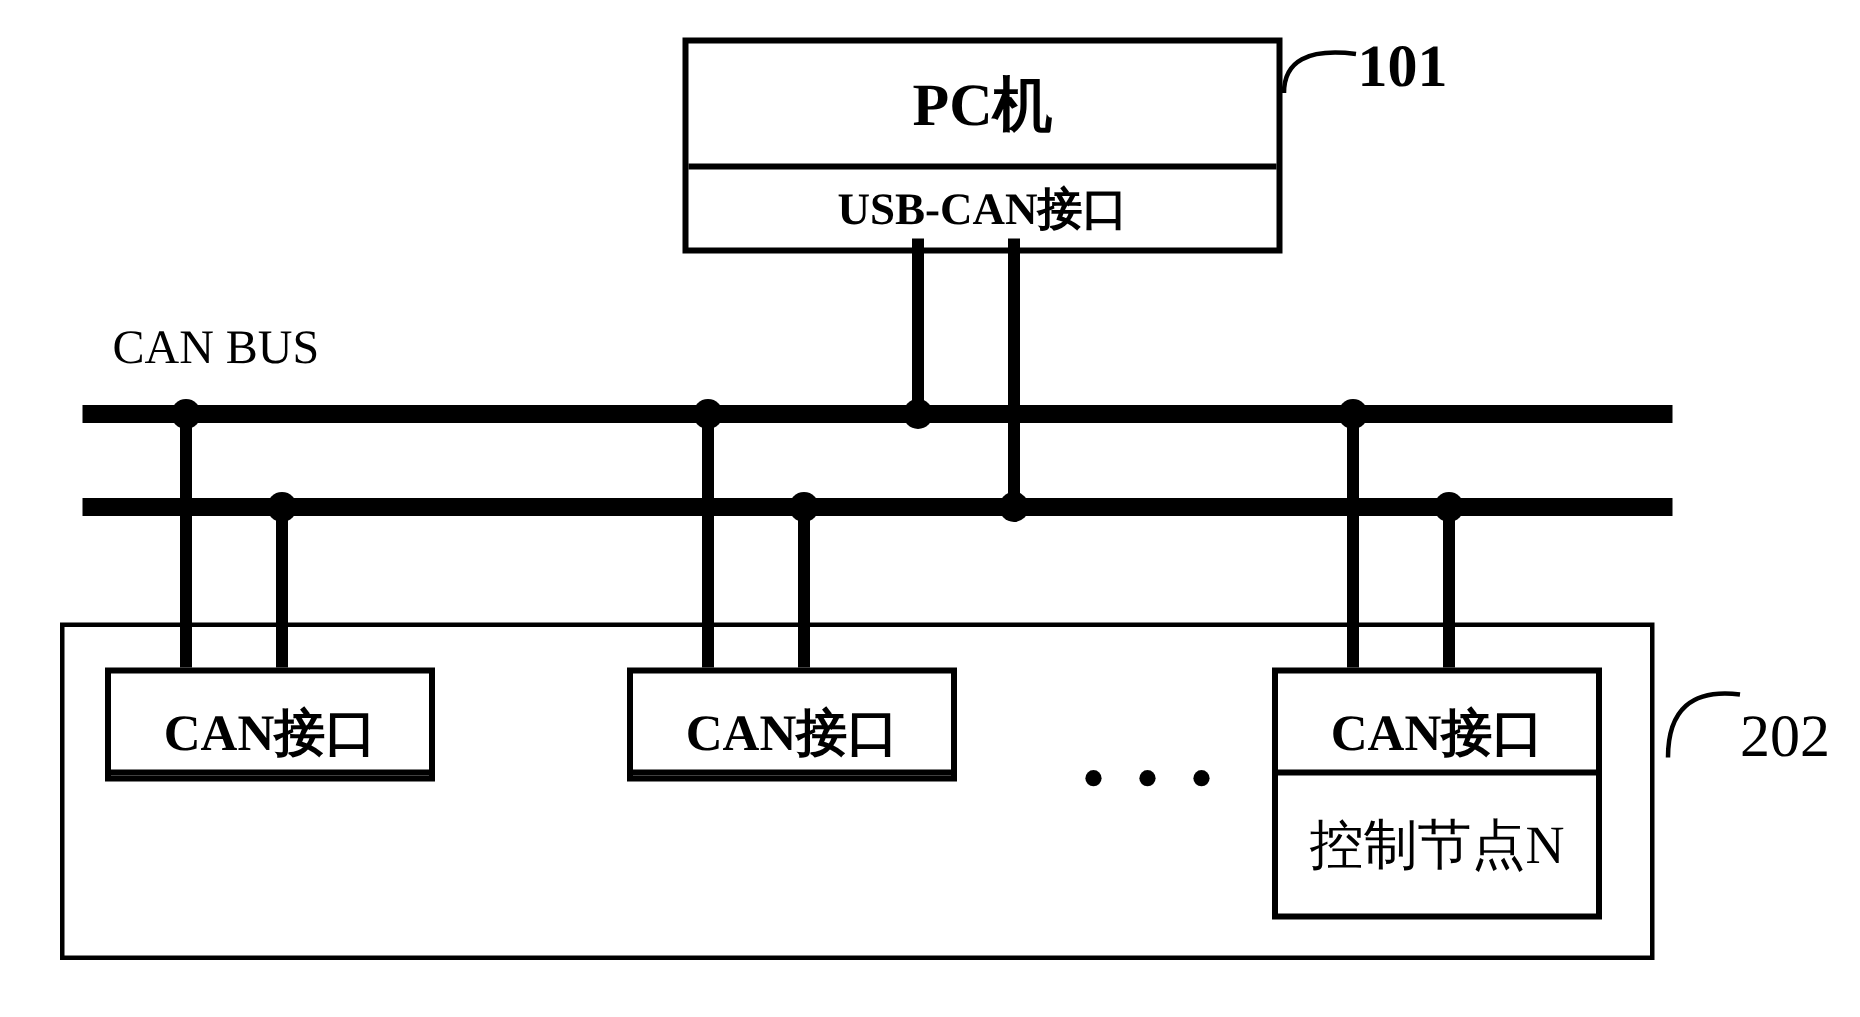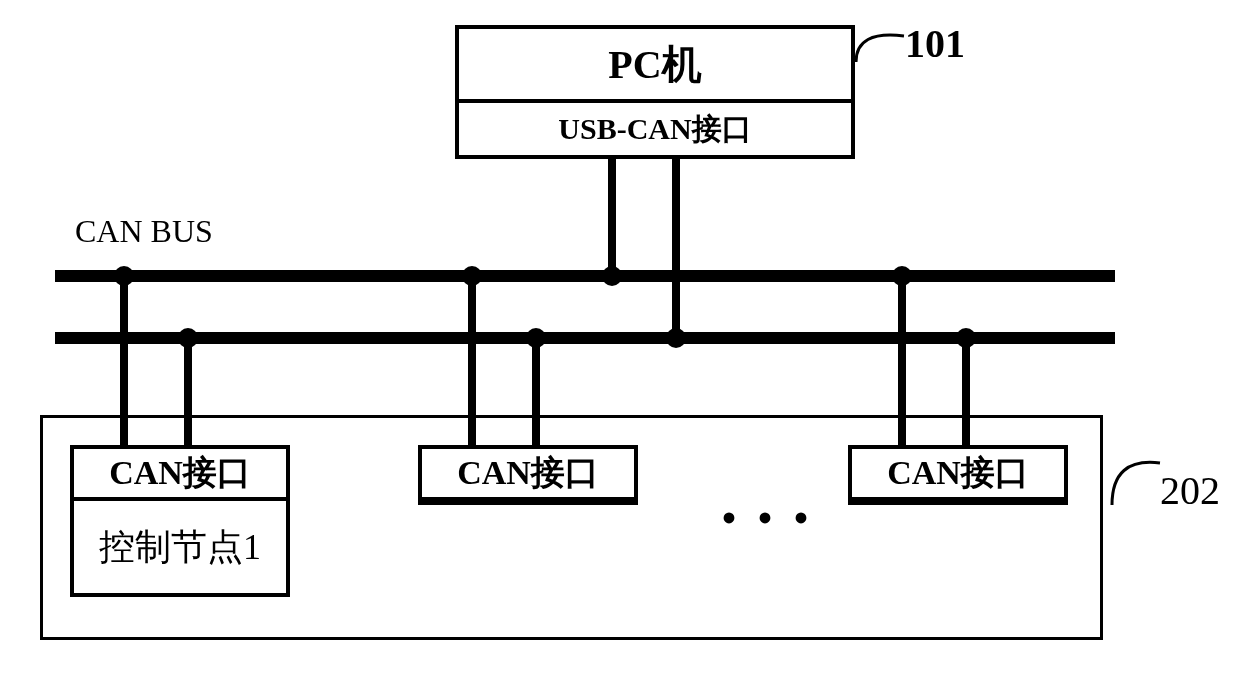--- a/index.html
+++ b/index.html
@@ -19,21 +19,21 @@
   }
   
   .pc-block {
     position: absolute;
     left: 455px;
     top: 25px;
     width: 400px;
     border: 4px solid #000;
   }
   .pc-head {
-    height: 74px;
+    height: 84px;
     display: flex;
     align-items: center;
     justify-content: center;
     font-size: 40px;
     font-weight: bold;
     border-bottom: 4px solid #000;
   }
   .pc-sub {
     height: 52px;
     display: flex;
@@ -114,20 +114,21 @@
     background: #fff;
   }
   .node-head {
     height: 52px;
     display: flex;
     align-items: center;
     justify-content: center;
     font-size: 34px;
     font-weight: bold;
     border-bottom: 4px solid #000;
+    margin-top: 16px;
   }
   .node-body {
     height: 92px;
     display: flex;
     align-items: center;
     justify-content: center;
     font-size: 36px;
   }
   .node1 { left: 70px; top: 445px; }
   .node2 { left: 418px; top: 445px; }
@@ -178,31 +179,31 @@
 
   <div class="vline" style="left:898px; top:276px; height:171px;"></div>
   <div class="vline" style="left:962px; top:338px; height:109px;"></div>
   <div class="dot" style="left:902px; top:276px;"></div>
   <div class="dot" style="left:966px; top:338px;"></div>
 
   <div class="nodes-container"></div>
 
   <div class="node node1">
     <div class="node-head">CAN接口</div>
-    <div class="node-body">控制节点1</div>
   </div>
 
   <div class="node node2">
     <div class="node-head">CAN接口</div>
   </div>
 
   <div class="dots3">• • •</div>
 
   <div class="node nodeN">
     <div class="node-head">CAN接口</div>
+    <div class="node-body">控制节点N</div>
   </div>
 
   <svg class="ref-202-curve" width="60" height="70">
     <path d="M2 60 Q 2 12 50 18" stroke="#000" stroke-width="3" fill="none"></path>
   </svg>
   <div class="ref-202">202</div>
 
 </div>
 
 </body></html>

